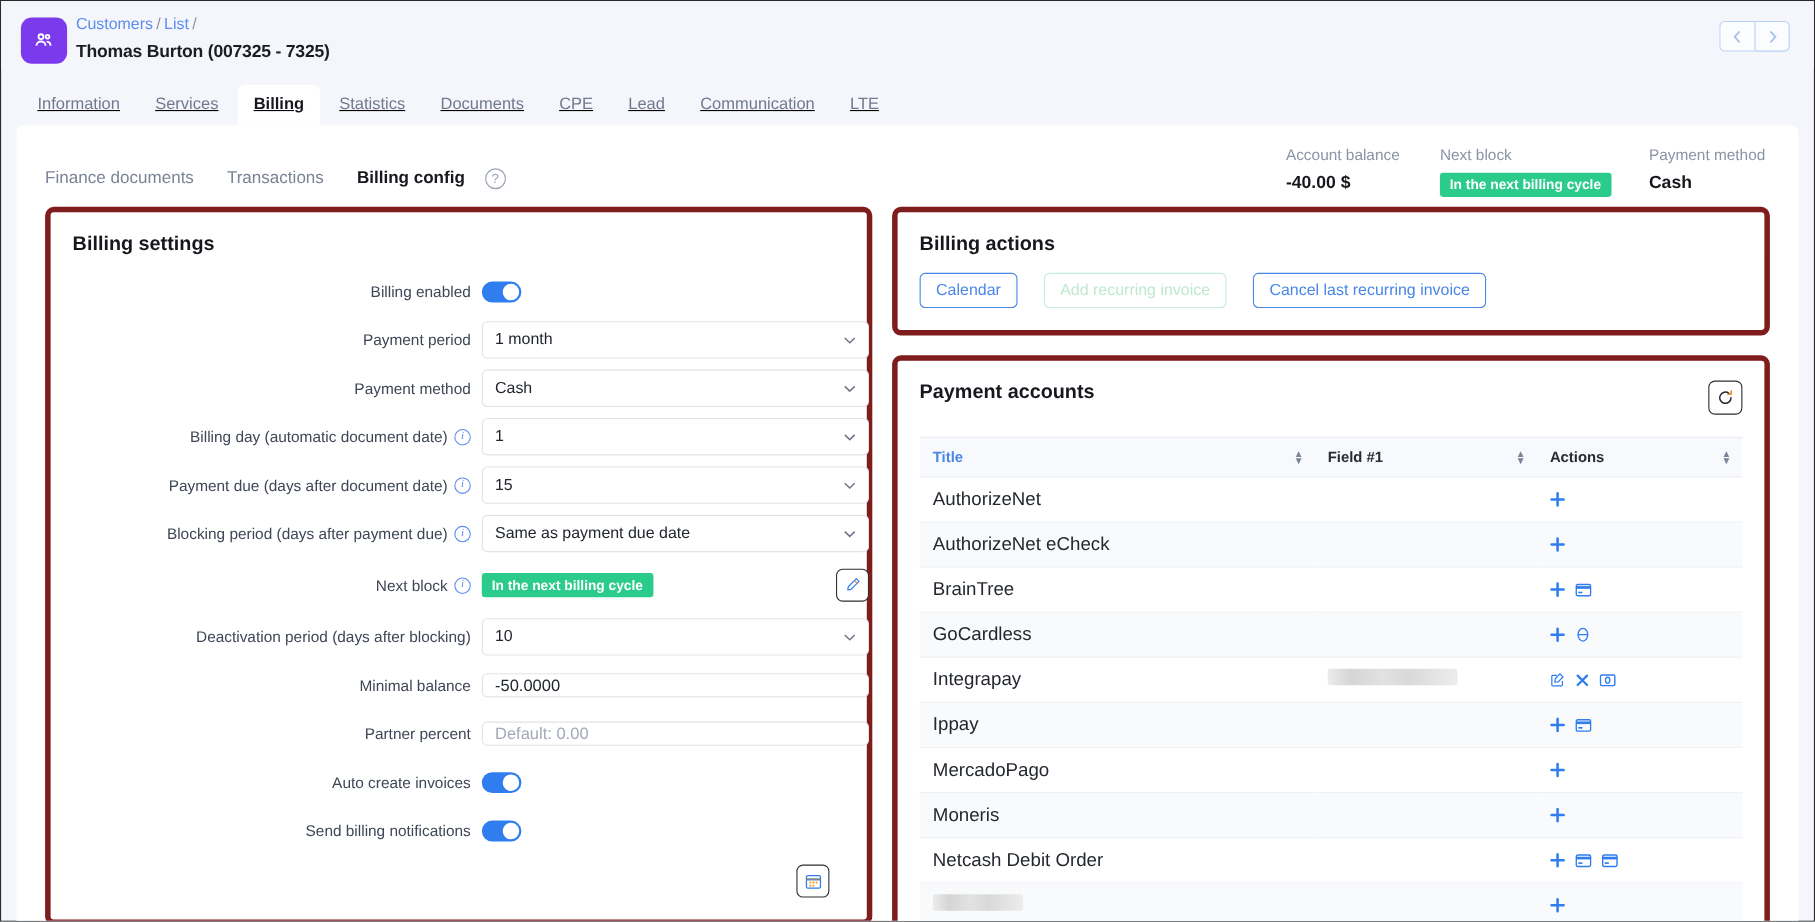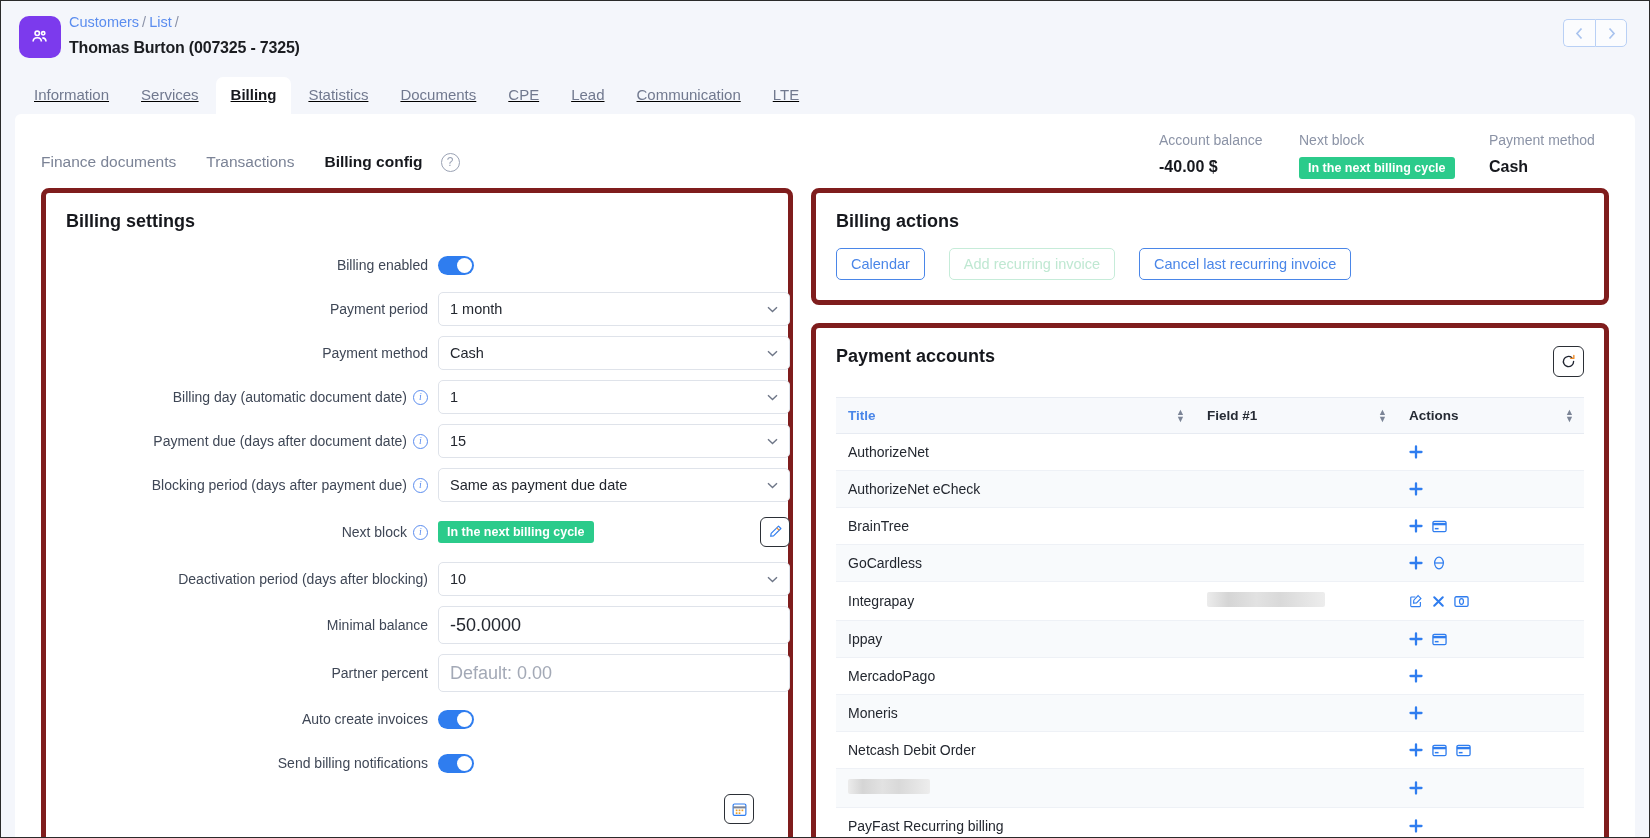--- a/index.html
+++ b/index.html
@@ -88,21 +88,21 @@
   .subtab.active { color: #16181d; font-weight: bold; }
   .help-icon {
     width: 19px; height: 19px; border-radius: 50%;
     border: 1.4px solid #9aa2b4; color: #9aa2b4;
     font-size: 12px; display: flex; align-items: center; justify-content: center;
     cursor: pointer; margin-left: -12px;
   }
 
   
   .summary {
-    position: absolute; right: 26px; top: 16px;
+    position: absolute; right: 16px; top: 16px;
     display: flex; gap: 0;
   }
   .sum-item { padding: 0 0 0 0; }
   .sum-label { font-size: 14px; color: #8b93a6; line-height: 20px; }
   .sum-value { font-size: 16px; font-weight: bold; color: #16181d; margin-top: 6px; line-height: 22px; }
   .badge-green {
     display: inline-block; background: #2bcb8b; color: #fff;
     font-size: 12.5px; font-weight: bold; padding: 4px 9px;
     border-radius: 3px; line-height: 14px; margin-top: 7px;
   }
@@ -137,23 +137,23 @@
     flex: 0 0 15px; cursor: pointer;
   }
   .fctl { flex: 1 1 auto; display: flex; align-items: center; gap: 10px; }
   .select {
     width: 352px; height: 34px; border: 1px solid #dfe3ea; border-radius: 5px;
     background: #fff; display: flex; align-items: center; justify-content: space-between;
     padding: 0 11px; font-size: 14.5px; color: #22262e; cursor: pointer;
   }
   .select .chev { color: #6e7687; font-size: 11px; }
   .input {
-    width: 352px; height: 38px; border: 1px solid #dfe3ea; border-radius: 5px;
+    width: 352px; height: 22px; border: 1px solid #dfe3ea; border-radius: 5px;
     background: #fff; display: flex; align-items: center;
-    padding: 0 11px; font-size: 18px; color: #22262e;
+    padding: 0 11px; font-size: 15px; color: #22262e;
   }
   .input.placeholder { color: #a3a9b6; }
   .toggle {
     width: 36px; height: 19px; border-radius: 11px; background: #2f7def;
     position: relative; cursor: pointer; flex: 0 0 36px;
   }
   .toggle::after {
     content: ''; position: absolute; top: 2px; right: 2px;
     width: 15px; height: 15px; border-radius: 50%; background: #fff;
   }
@@ -185,21 +185,21 @@
     background: #f7f9fc; font-size: 13.5px; font-weight: bold; color: #262b34;
     text-align: left; padding: 10px 12px; border-top: 1px solid #e7ebf2;
     border-bottom: 1px solid #e7ebf2; position: relative;
   }
   table.pa thead th.title-col { color: #4a86e8; }
   th .sorter {
     position: absolute; right: 10px; top: 50%; transform: translateY(-50%);
     color: #7b8496; font-size: 9px; line-height: 7px; text-align: center; cursor: pointer;
   }
   table.pa tbody td {
-    font-size: 14px; color: #23272f; padding: 10px 12px;
+    font-size: 17px; color: #23272f; padding: 10px 12px;
     border-bottom: 1px solid #eef1f6;
   }
   table.pa tbody tr:nth-child(even) { background: #f8fafc; }
   .acts { display: flex; gap: 9px; align-items: center; color: #2f7def; }
   .act { cursor: pointer; display: inline-flex; }
   .redacted {
     display: inline-block; height: 15px; border-radius: 2px;
     background: linear-gradient(90deg,#ececec 0%,#d5d5d5 18%,#e2e2e2 42%,#d9d9d9 62%,#ededed 100%);
   }
   .redacted.w1 { width: 82px; }

